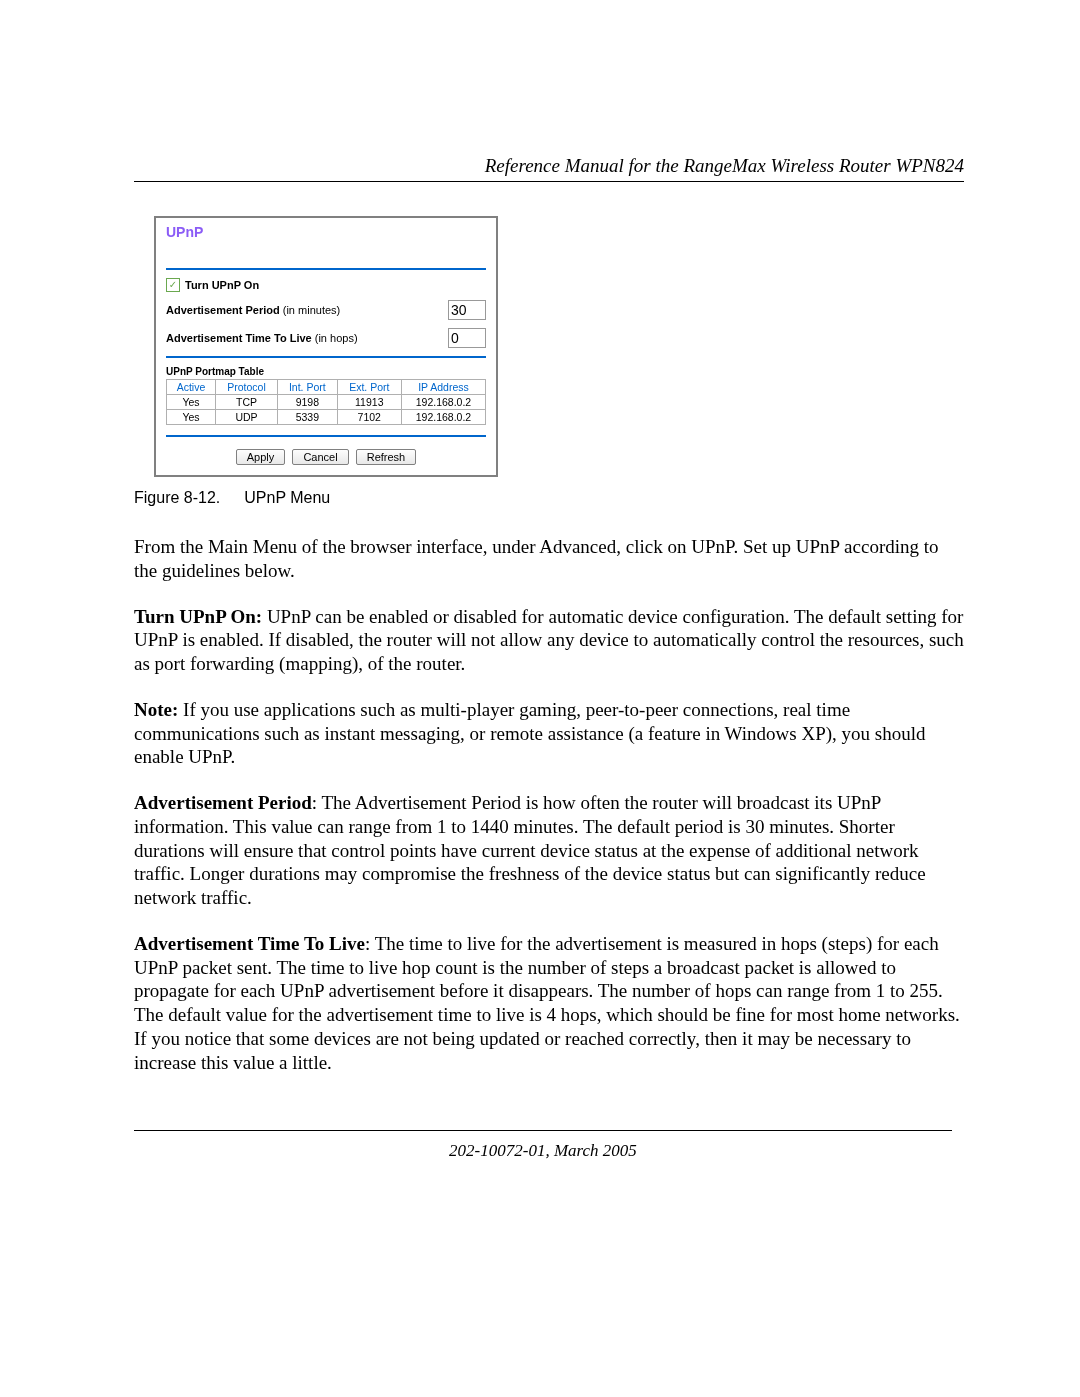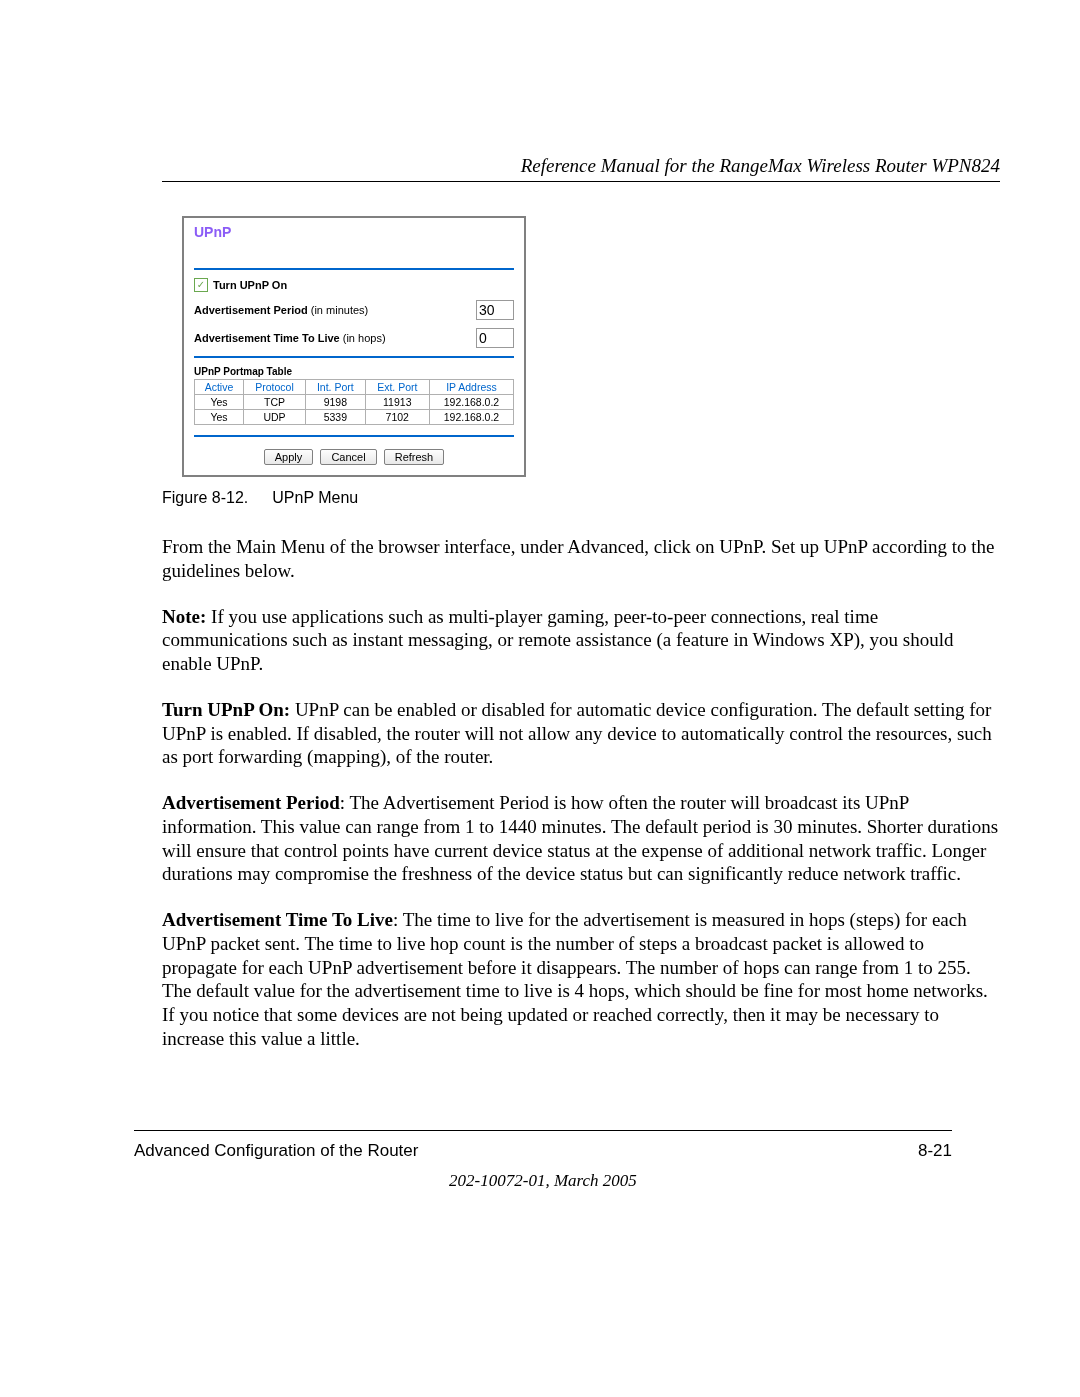--- a/index.html
+++ b/index.html
@@ -7,23 +7,22 @@
     padding: 0;
     background: #fff;
     font-family: "Times New Roman", Times, serif;
     color: #000;
     width: 1080px;
     height: 1397px;
     box-sizing: border-box;
     position: relative;
   }
   .page {
-    padding: 155px 80px 0 134px;
+    padding: 155px 116px 0 134px;
     box-sizing: border-box;
-    margin-left: 28px;
   }
   .header-title {
     text-align: right;
     font-style: italic;
     font-size: 19px;
     margin-bottom: 4px;
   }
   hr.header-rule {
     border: none;
     border-top: 1px solid #000;
@@ -231,37 +230,33 @@
   </div>
 
   <div class="figure-caption">
     <span>Figure 8-12.</span><span class="gap"></span><span>UPnP Menu</span>
   </div>
 
   <div class="body-text">
     <p>From the Main Menu of the browser interface, under Advanced, click on UPnP. Set up UPnP according to the guidelines below.</p>
 
     <p>
+      <b>Turn UPnP On: </b><span>UPnP can be enabled or disabled for automatic device configuration. The default setting for UPnP is enabled. If disabled, the router will not allow any device to automatically control the resources, such as port forwarding (mapping), of the router.</span>
+    </p>
+
+    <p>
       <b>Note: </b><span>If you use applications such as multi-player gaming, peer-to-peer connections, real time communications such as instant messaging, or remote assistance (a feature in Windows XP), you should enable UPnP.</span>
-    </p>
-
-    <p>
-      <b>Turn UPnP On: </b><span>UPnP can be enabled or disabled for automatic device configuration. The default setting for UPnP is enabled. If disabled, the router will not allow any device to automatically control the resources, such as port forwarding (mapping), of the router.</span>
     </p>
 
     <p>
       <b>Advertisement Period</b><span>: The Advertisement Period is how often the router will broadcast its UPnP information. This value can range from 1 to 1440 minutes. The default period is 30 minutes. Shorter durations will ensure that control points have current device status at the expense of additional network traffic. Longer durations may compromise the freshness of the device status but can significantly reduce network traffic.</span>
     </p>
 
     <p>
       <b>Advertisement Time To Live</b><span>: The time to live for the advertisement is measured in hops (steps) for each UPnP packet sent. The time to live hop count is the number of steps a broadcast packet is allowed to propagate for each UPnP advertisement before it disappears. The number of hops can range from 1 to 255. The default value for the advertisement time to live is 4 hops, which should be fine for most home networks. If you notice that some devices are not being updated or reached correctly, then it may be necessary to increase this value a little.</span>
     </p>
   </div>
 </div>
 
 <div class="footer">
   <hr class="footer-rule">
-  <div class="footer-row">
-    <span>Advanced Configuration of the Router</span>
-    <span>8-21</span>
-  </div>
   <div class="footer-doc">202-10072-01, March 2005</div>
 </div>
 
 </body></html>

